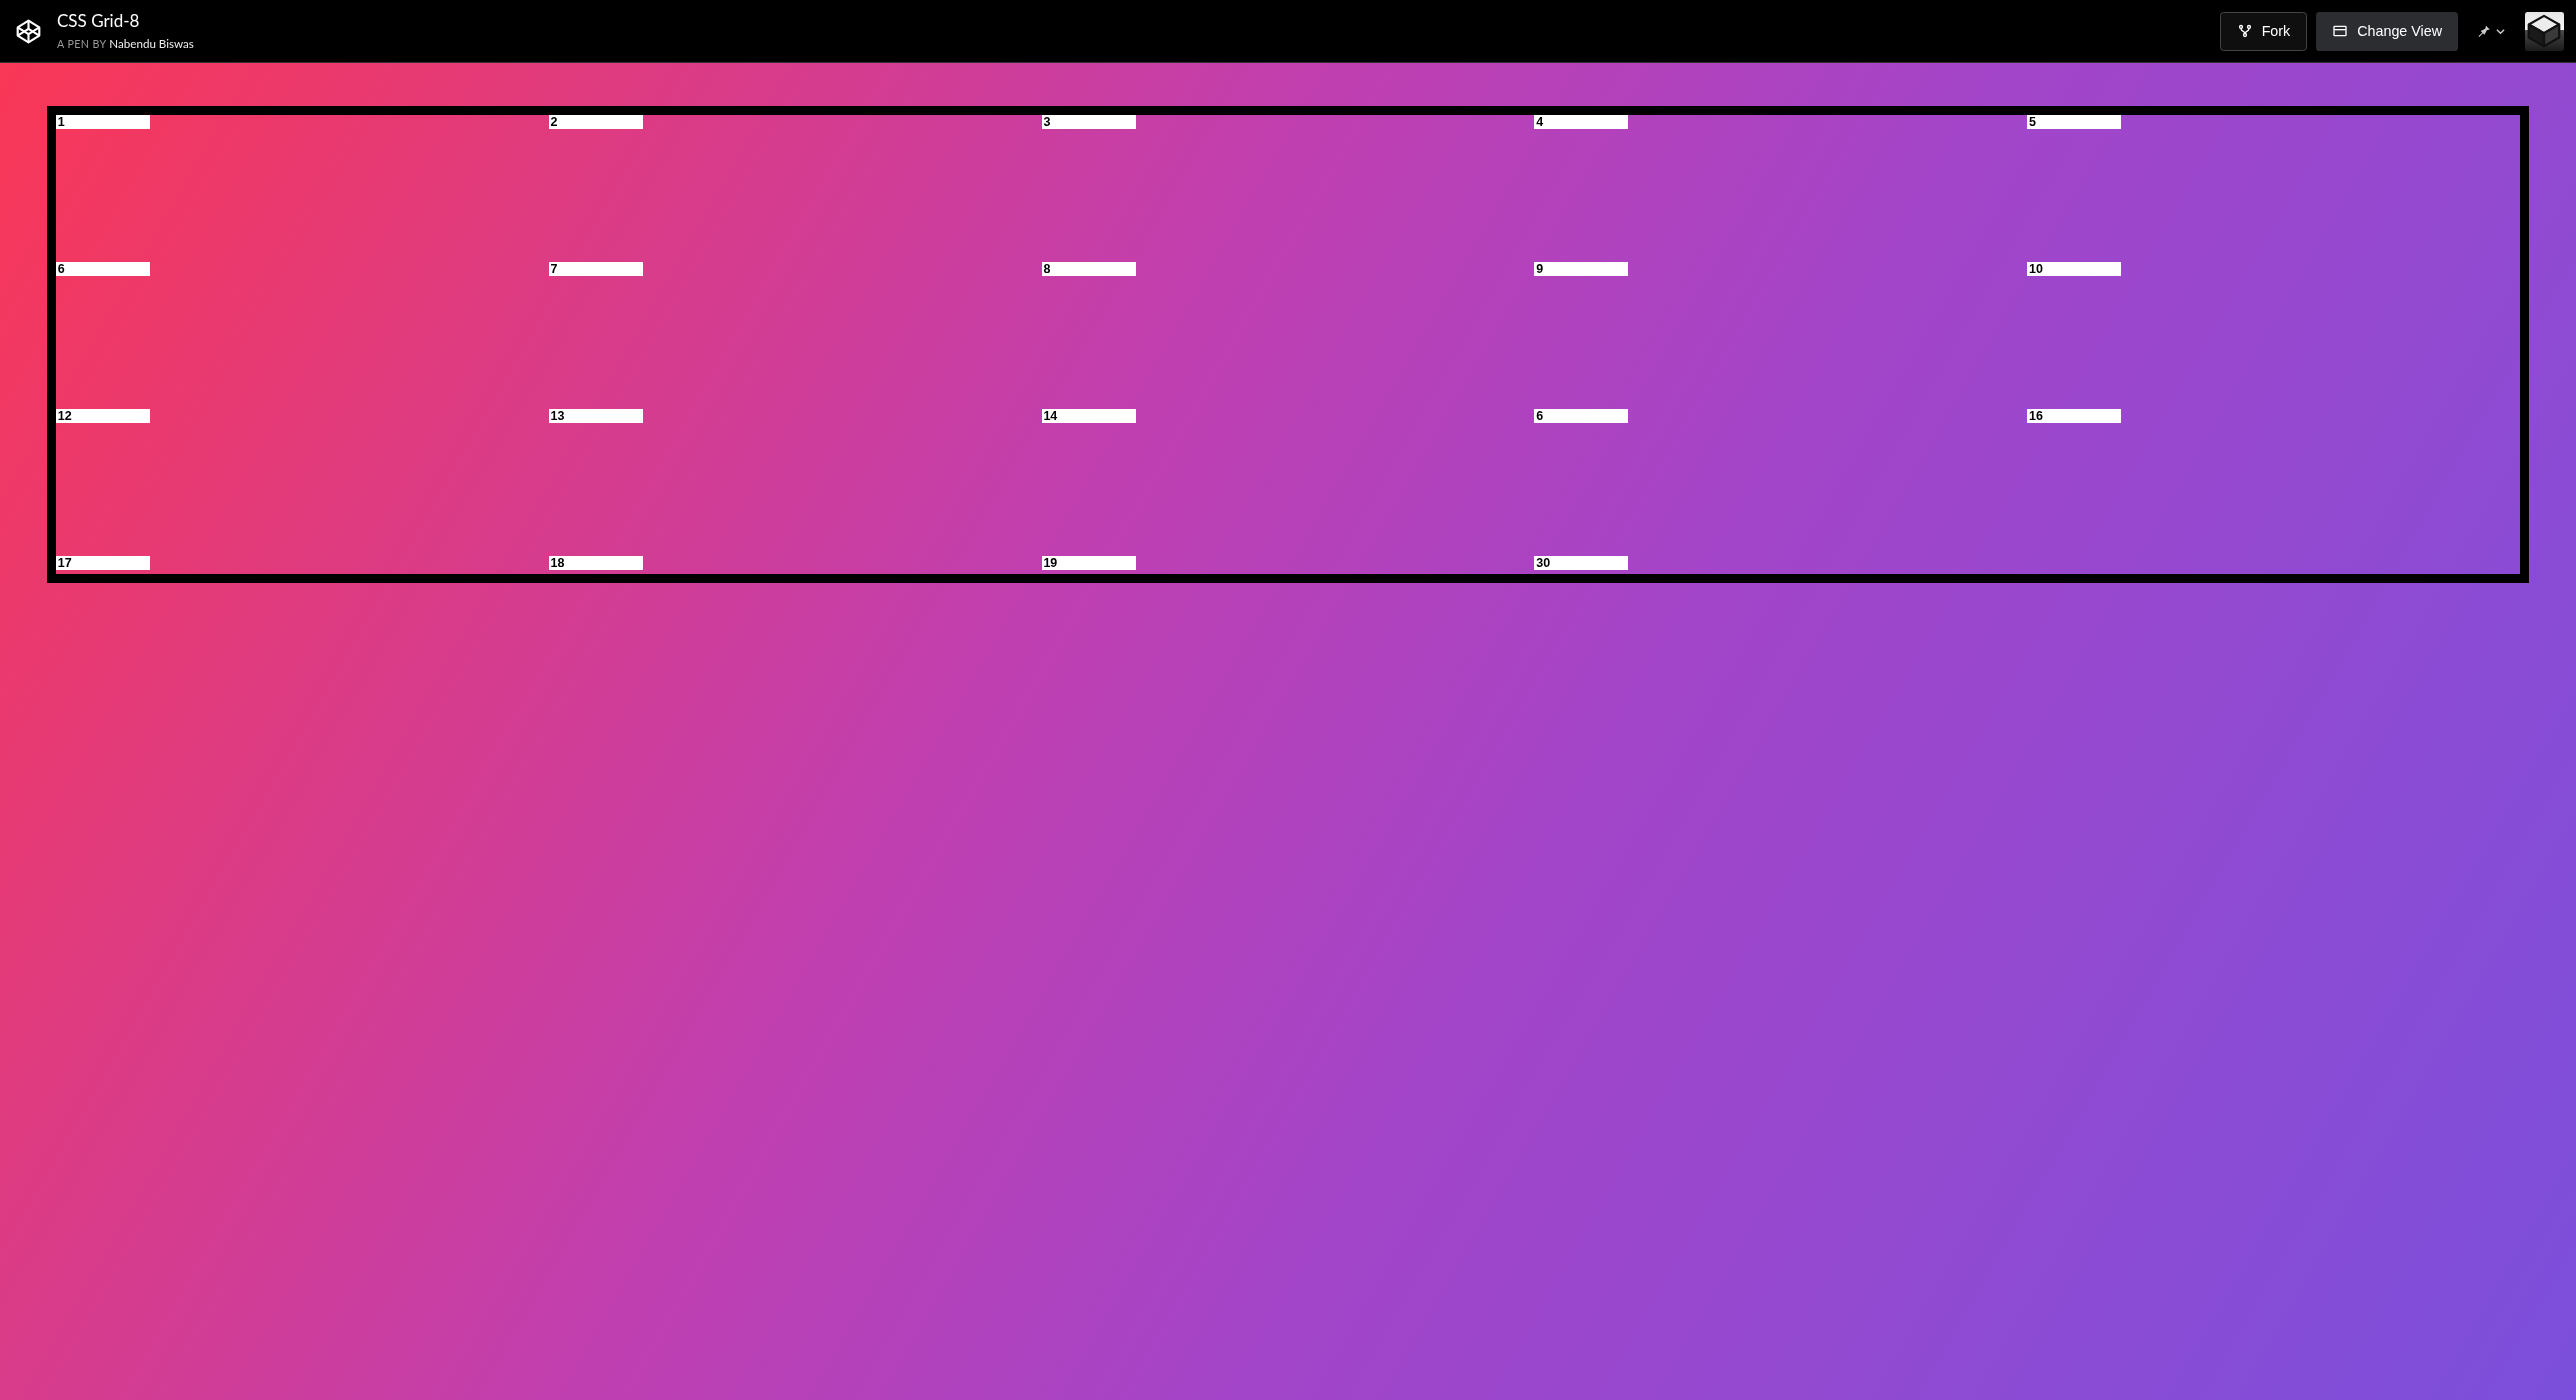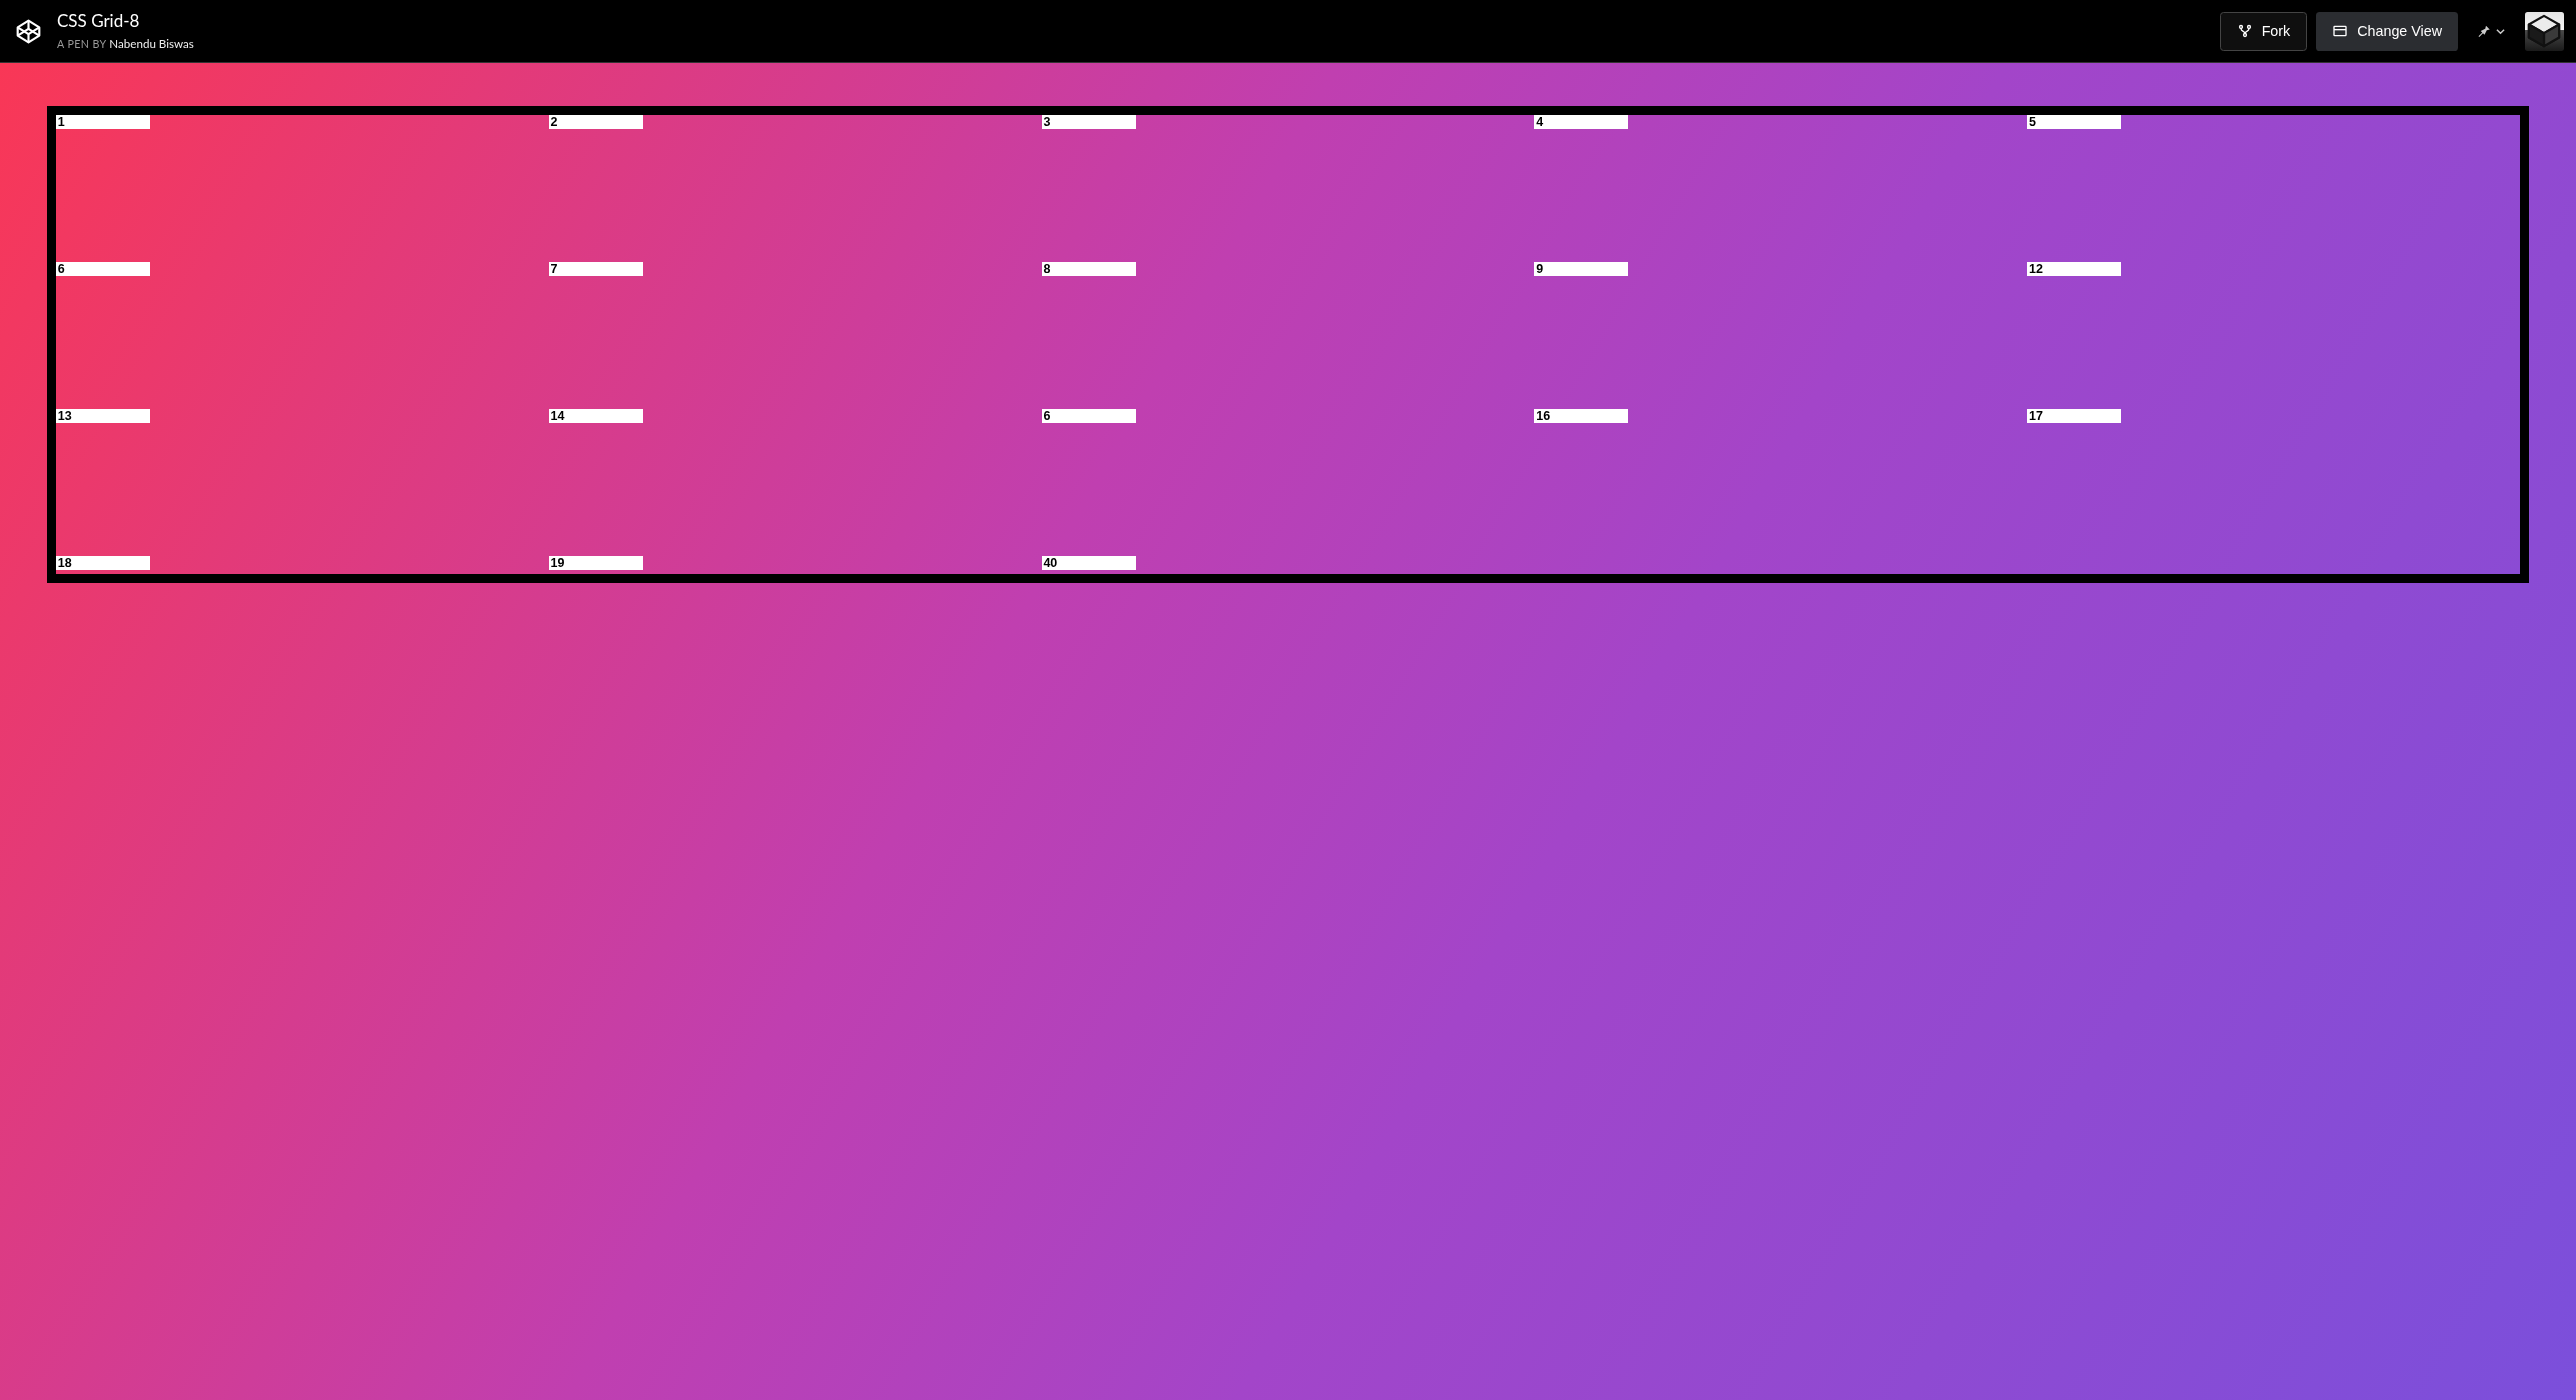--- a/index.html
+++ b/index.html
@@ -215,20 +215,23 @@
     <div class="cell item">
         <div class="chip">7</div>
       </div>
     <div class="cell item">
         <div class="chip">8</div>
       </div>
     <div class="cell item">
         <div class="chip">9</div>
       </div>
     <div class="cell item">
+        <div class="chip">10</div>
+      </div>
+    <div class="cell item">
         <div class="chip">12</div>
       </div>
     <div class="cell item">
         <div class="chip">13</div>
       </div>
     <div class="cell item">
         <div class="chip">14</div>
       </div>
     <div class="cell item">
         <div class="chip">6</div>
@@ -239,17 +242,17 @@
     <div class="cell item">
         <div class="chip">17</div>
       </div>
     <div class="cell item">
         <div class="chip">18</div>
       </div>
     <div class="cell item">
         <div class="chip">19</div>
       </div>
     <div class="cell item">
-        <div class="chip">40</div>
+        <div class="chip">30</div>
       </div>
   </div>
 </div>
 
 
 </body></html>

